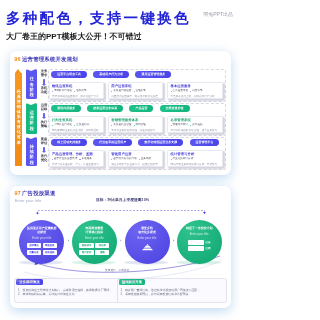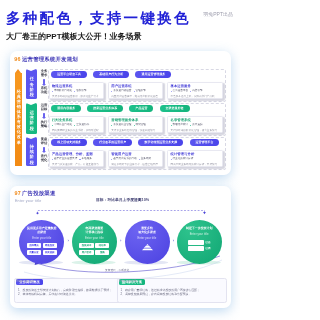--- a/index.html
+++ b/index.html
@@ -83,21 +83,21 @@
   .btab.p{background:linear-gradient(90deg,#5b55ef,#4a44ea);}
   .btab.g{background:linear-gradient(90deg,#1ec18c,#14b47c);}
   .btabsub{position:absolute;font-size:2.8px;color:#a0a0b8;white-space:nowrap;}
   .btxt{position:absolute;font-size:2.9px;color:#6b6b80;line-height:4.2px;}
 </style>
 </head>
 <body>
 
 <div class="page">
   <div class="hdr-title">多种配色，支持一键换色</div>
-  <div class="hdr-sub">大厂卷王的PPT模板大公开！业务场景</div>
+  <div class="hdr-sub">大厂卷王的PPT模板大公开！不可错过</div>
   <div class="hdr-brand">羽兔PPT出品</div>
 
   <div class="card card1" id="c1">
       <div class="slide-title" style="left: 4.2px; top: 5.4px;"><span class="num" style="color: rgb(240, 138, 26); margin-right: 1.4px;">96</span><span>运营管理系统开发规划</span></div>
       <div class="uparrow" style="left: 5.3px; top: 17.6px;">
         <div class="tri"></div>
         <div class="bar"></div>
         <div class="txt">
           <span>经</span>
           <span>典</span>

